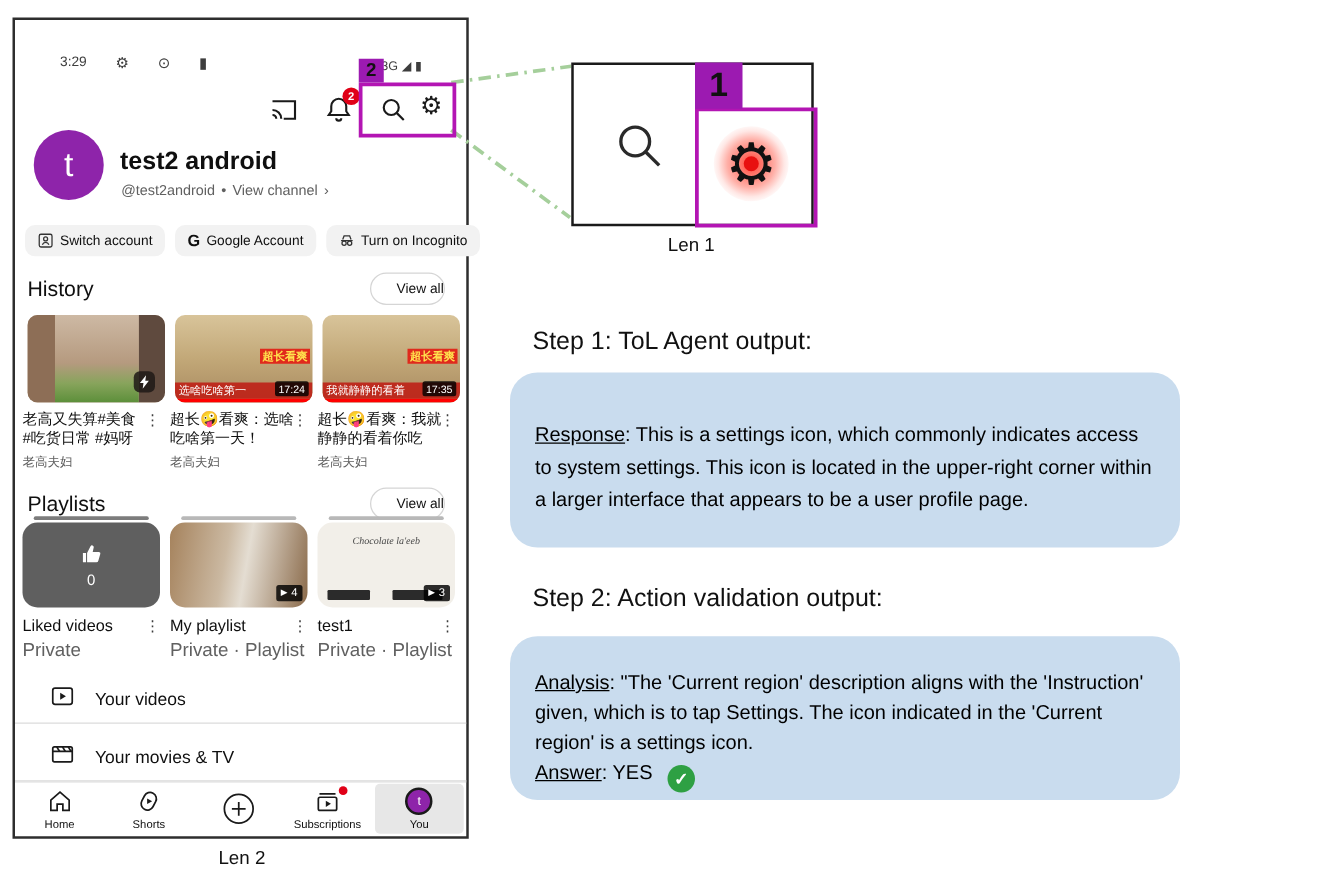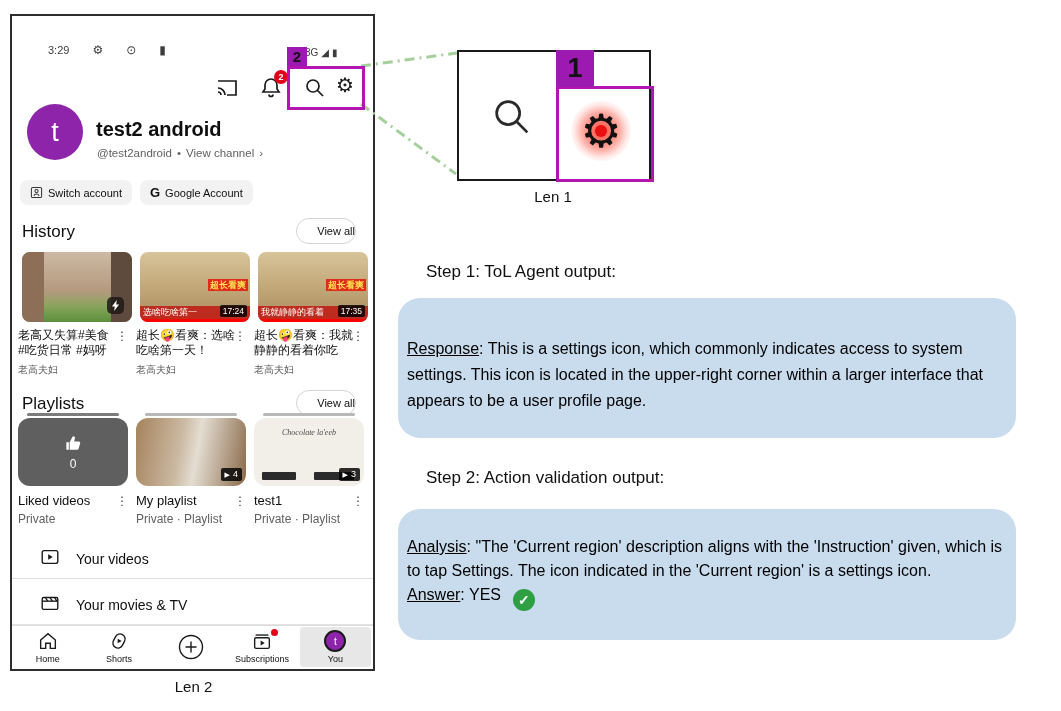--- a/index.html
+++ b/index.html
@@ -68,21 +68,21 @@
   .pb1{background:#5f5f5f;display:flex;flex-direction:column;align-items:center;justify-content:center;gap:3px}
   .likecount{color:#fff;font-size:12px}
   .pb2{background:linear-gradient(100deg,#a5825c 0%,#cbb9a2 40%,#e4ddd2 55%,#8a6a4a 100%)}
   .pb3{background:#f2efe9}
   .caption{position:absolute;left:0;right:0;top:10px;text-align:center;font-size:8px;font-style:italic;color:#4a4a4a;font-family:"Liberation Serif",serif}
   .pb3 .base1{position:absolute;left:8px;bottom:6px;width:34px;height:8px;background:#2b2b2b;border-radius:1px}
   .pb3 .base2{position:absolute;right:10px;bottom:6px;width:40px;height:8px;background:#2b2b2b;border-radius:1px}
   .pl-badge{position:absolute;right:4px;bottom:5px;background:rgba(0,0,0,.82);color:#fff;font-size:9px;padding:0 4px;border-radius:2px;line-height:13px;display:flex;gap:3px;align-items:center}
   .pmeta{position:absolute;left:6px;top:477px;display:flex;gap:8px}
   .ptitle{font-size:13px;padding-right:11px}
-  .psub{font-size:12px;color:#606060;margin-top:4px}
+  .psub{font-size:15px;color:#606060;margin-top:4px}
 
   .mrow{position:absolute;left:0;width:100%;height:36px}
   .mrow1{top:524px}.mrow2{top:570px}
   .mrow .micon{position:absolute;left:27px;top:6px}
   .mrow .mlabel{position:absolute;left:64px;top:11px;font-size:14px}
   .divider{position:absolute;left:0;width:100%;height:1px;background:#dcdcdc}
   .dv1{top:562px}.dv2{top:609px}
 
   .navbar{position:absolute;left:0;bottom:0;width:100%;height:44px;border-top:1px solid #e3e3e3;display:flex}
   .slot{flex:1;display:flex;flex-direction:column;align-items:center;justify-content:center;gap:2px;position:relative}
@@ -104,24 +104,24 @@
         background:radial-gradient(circle,rgba(255,50,35,.9) 0%,rgba(255,110,95,.55) 45%,rgba(255,160,150,.25) 62%,transparent 75%)}
   .g-glyph{position:absolute;inset:0;font-size:46px;line-height:60px;text-align:center;color:#111}
   .g-dot{position:absolute;left:24px;top:24px;width:12px;height:12px;border-radius:50%;background:#e81010}
   .anno1-box{position:absolute;left:97px;top:34px;width:92px;height:90px;border:3px solid #b315b3;z-index:3}
   .anno1-tab{position:absolute;left:97px;top:-2px;width:38px;height:37px;background:#9c1ab1;z-index:4;
              color:#111;font-size:27px;font-weight:bold;text-align:center;line-height:37px}
 
   .connectors{position:absolute;left:0;top:0;pointer-events:none}
 
   
-  .step-title{position:absolute;left:426px;font-size:17px;color:#111}
+  .step-title{position:absolute;left:426px;font-size:20px;color:#111}
   .st1{top:262px}.st2{top:468px}
-  .bluebox{position:absolute;left:398px;width:618px;background:#c9dcee;border-radius:22px;
-           font-size:16px;line-height:26px;color:#000;box-sizing:border-box;padding:0 9px}
+  .bluebox{position:absolute;left:408px;width:536px;background:#c9dcee;border-radius:22px;
+           font-size:16px;line-height:26px;color:#000;box-sizing:border-box;padding:0 20px}
   .bb1{top:298px;height:140px;padding-top:38px}
   .bb2{top:509px;height:131px;padding-top:26px;line-height:24px}
   .u{text-decoration:underline}
   .check{display:inline-block;width:22px;height:22px;border-radius:50%;background:#2ea043;color:#fff;
          text-align:center;line-height:22px;font-size:14px;font-weight:bold;vertical-align:-5px;margin-left:12px}
   svg{display:block}
 </style>
 </head>
 <body>
 
@@ -180,20 +180,29 @@
         <svg width="13" height="13" viewBox="0 0 14 14" fill="none" stroke="#333" stroke-width="1.1">
           <rect x="1.5" y="1.5" width="11" height="11" rx="1.5"></rect>
             <circle cx="7" cy="5.5" r="1.7"></circle>
             <path d="M4.2 10.5 a3 3 0 0 1 5.6 0"></path>
         </svg>
         <span>Switch account</span>
       </div>
       <div class="chip">
         <span class="gletter">G</span>
         <span>Google Account</span>
+      </div>
+      <div class="chip">
+        <svg width="13" height="13" viewBox="0 0 14 14" fill="none" stroke="#333" stroke-width="1.1">
+          <path d="M2 7 h10"></path>
+            <circle cx="4.6" cy="9.3" r="1.8"></circle>
+            <circle cx="9.4" cy="9.3" r="1.8"></circle>
+            <path d="M3.4 6 l1.2-3 h4.8 l1.2 3"></path>
+        </svg>
+        <span>Turn on Incognito</span>
       </div>
     </div>
 
     <div class="sec-head h-head">History</div>
     <div class="viewall h-viewall">View all</div>
 
     <div class="hrow">
       <div class="thumb">
         <div class="t1-l"></div>
         <div class="t1-r"></div>

